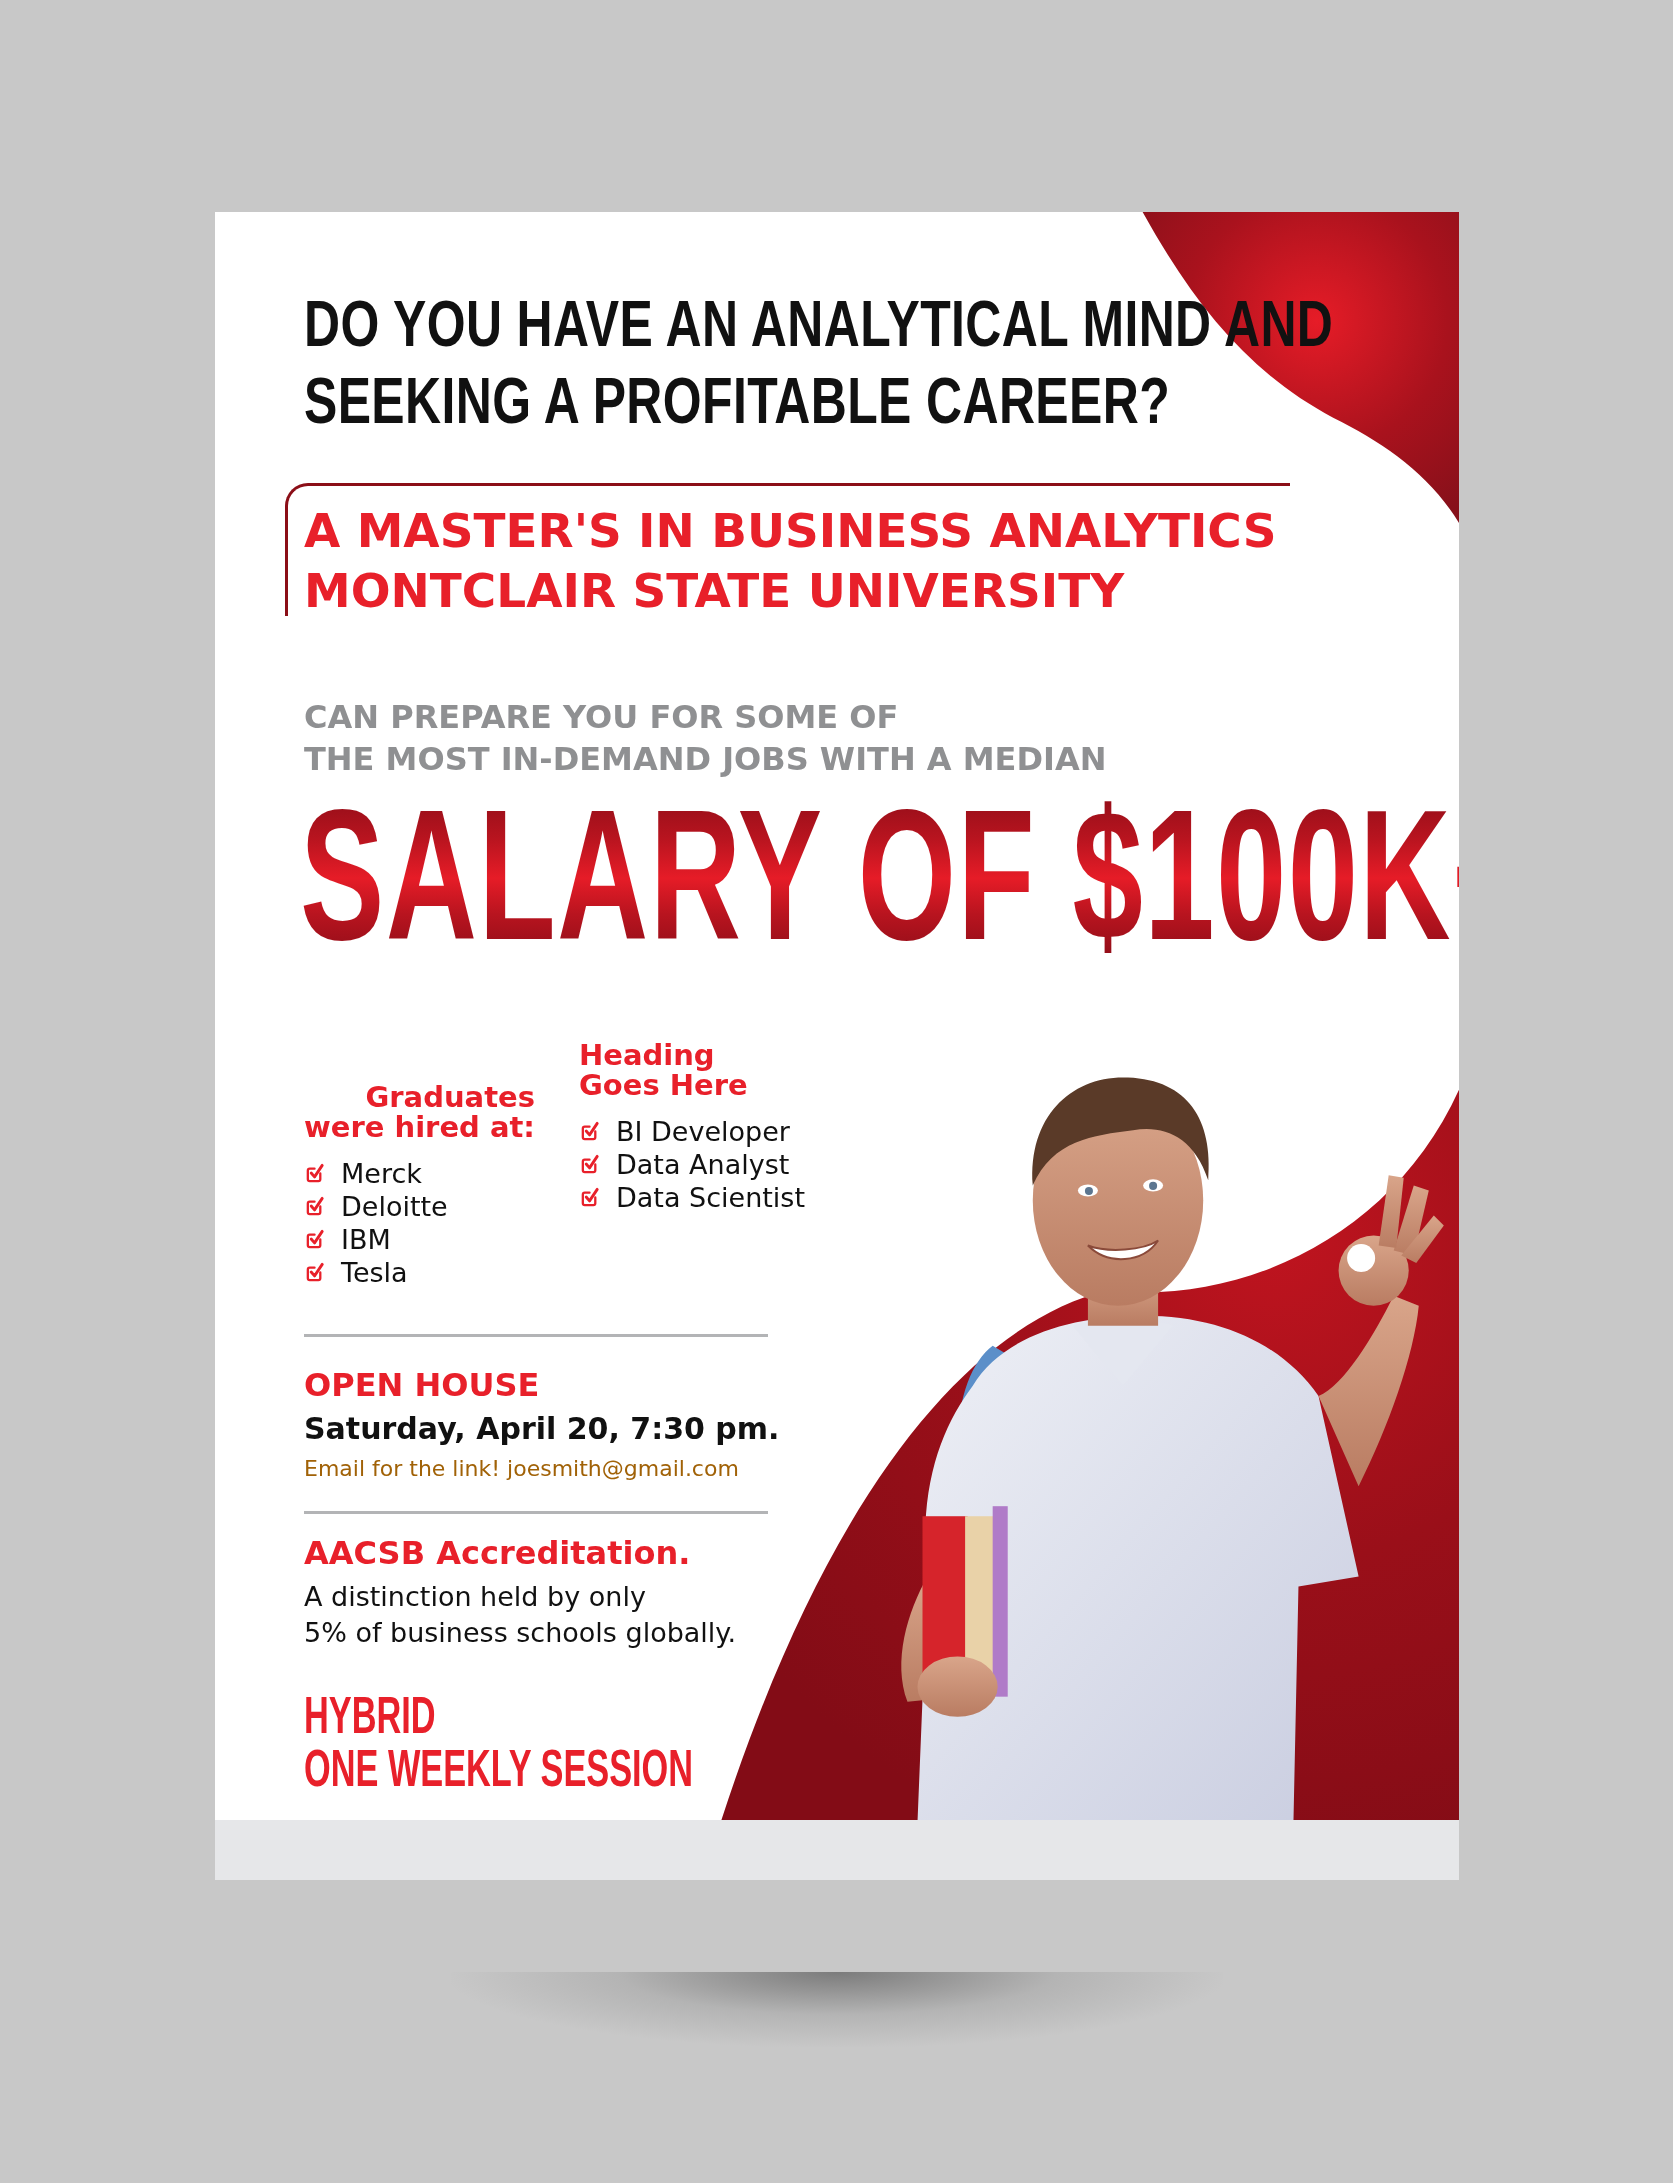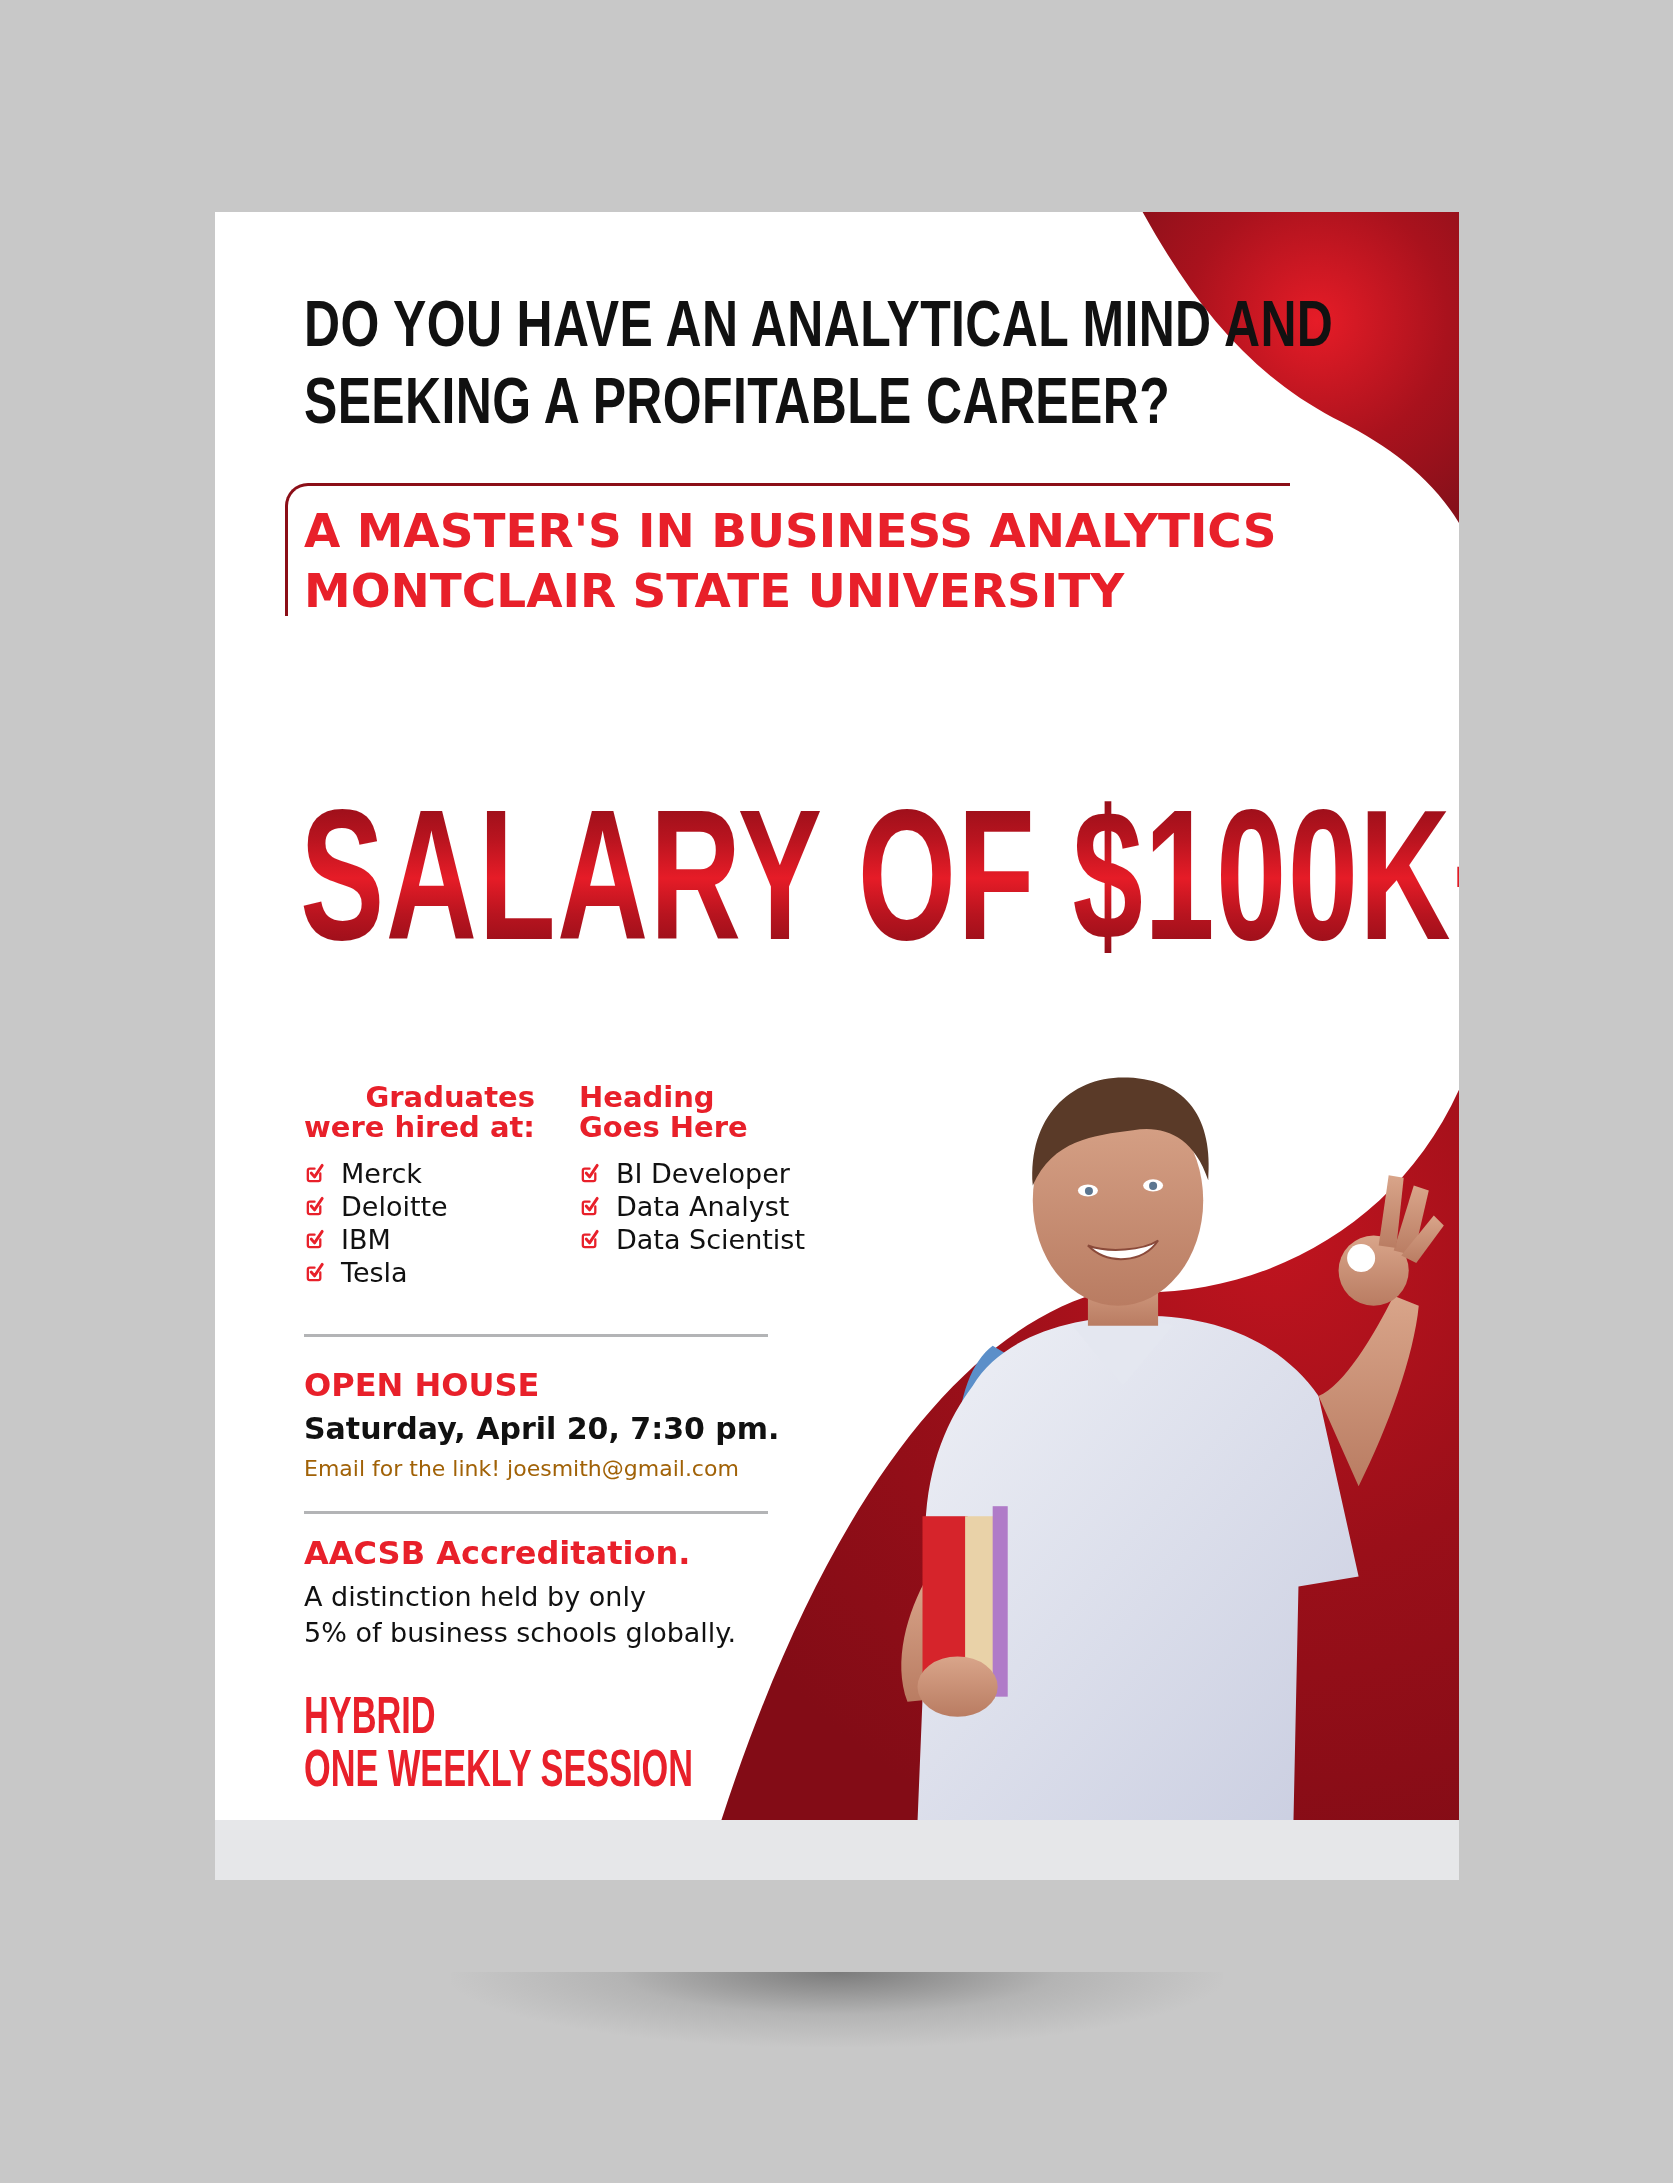--- a/index.html
+++ b/index.html
@@ -61,20 +61,24 @@
     <div>SEEKING A PROFITABLE CAREER?</div>
   </div>
 
   <div class="abs bracket"></div>
 
   <div class="abs subtitle">
     <div>A MASTER'S IN BUSINESS ANALYTICS</div>
     <div>MONTCLAIR STATE UNIVERSITY</div>
   </div>
 
+  <div class="abs prep">
+    <div>CAN PREPARE YOU FOR SOME OF</div>
+    <div>THE MOST IN-DEMAND JOBS WITH A MEDIAN</div>
+  </div>
 
   <div class="abs salary">SALARY OF $100K+</div>
 
 
   <div class="abs" style="left:89px;top:870px;text-align:right;">
     <div class="col-head">
       <div>Graduates</div>
       <div>were hired at:</div>
     </div>
     <ul class="list">
@@ -102,21 +106,21 @@
       <li>
         <svg class="chk" viewBox="0 0 24 24">
             <path d="M17 12 V18 Q17 20 15 20 H6 Q4 20 4 18 V9 Q4 7 6 7 H11" fill="none" stroke="#e8202a" stroke-width="2.4" stroke-linecap="round"></path>
             <path d="M7.5 11.5 L11 15.5 L19 3.5" fill="none" stroke="#e8202a" stroke-width="3" stroke-linecap="round" stroke-linejoin="round"></path>
           </svg>
         <span>Tesla</span>
       </li>
     </ul>
   </div>
 
-  <div class="abs" style="left:364px;top:870px;">
+  <div class="abs" style="left:364px;top:828px;">
     <div class="col-head">
       <div>Heading</div>
       <div>Goes Here</div>
     </div>
     <ul class="list">
       <li>
         <svg class="chk" viewBox="0 0 24 24">
             <path d="M17 12 V18 Q17 20 15 20 H6 Q4 20 4 18 V9 Q4 7 6 7 H11" fill="none" stroke="#e8202a" stroke-width="2.4" stroke-linecap="round"></path>
             <path d="M7.5 11.5 L11 15.5 L19 3.5" fill="none" stroke="#e8202a" stroke-width="3" stroke-linecap="round" stroke-linejoin="round"></path>
           </svg>

